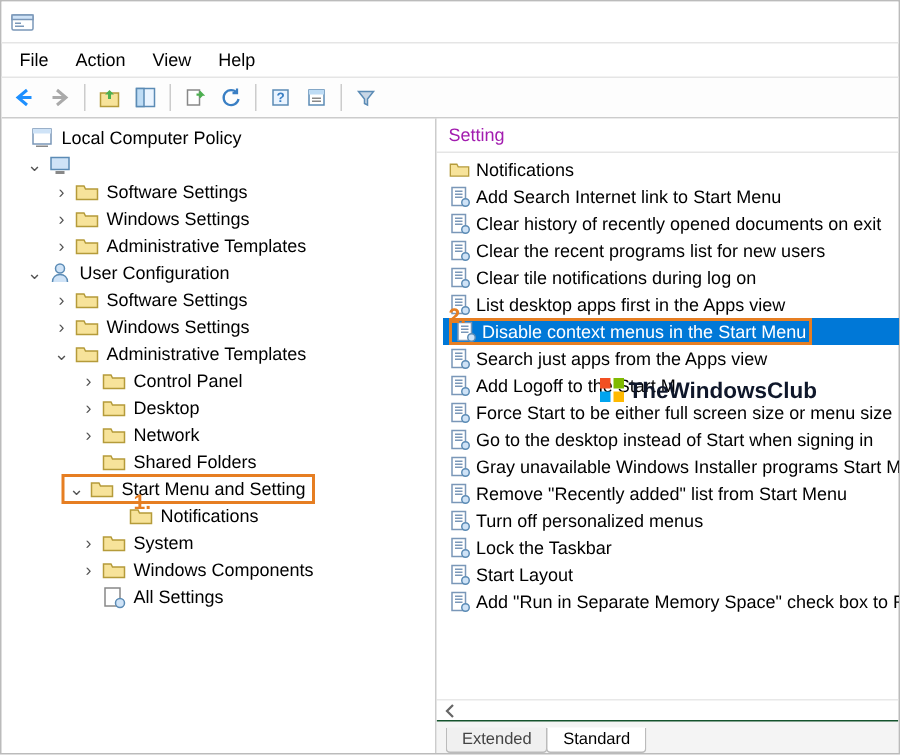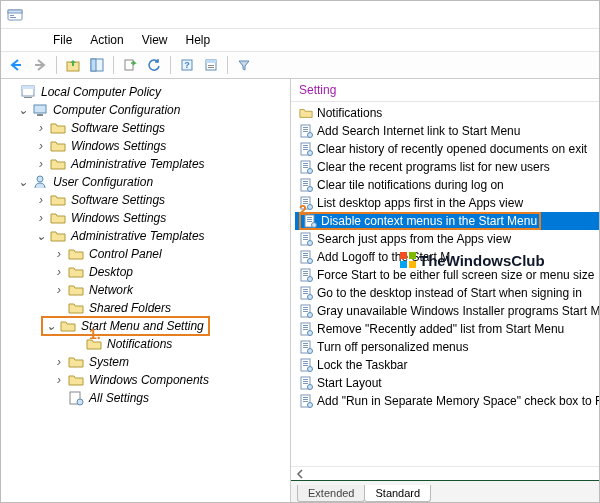--- a/index.html
+++ b/index.html
@@ -23,21 +23,20 @@
     background: #fff;
     border-bottom: 1px solid #e5e5e5;
   }
   .titlebar .icon { width: 16px; height: 16px; margin-right: 6px; }
   .menubar {
     height: 22px;
     display: flex;
     align-items: center;
     padding: 0 4px;
     gap: 2px;
-    margin-left: 40px;
   }
   .menubar span {
     padding: 2px 8px;
     cursor: default;
   }
   .toolbar {
     height: 28px;
     display: flex;
     align-items: center;
     padding: 0 4px;
@@ -101,21 +100,20 @@
     font-size: 11px;
   }
   .tab.inactive { background: #f0f0f0; color: #444; }
   
   .tnode {
     display: flex;
     align-items: center;
     height: 18px;
     gap: 3px;
     padding-right: 4px;
-    font-style: italic;
   }
   .expander {
     width: 12px; height: 12px;
     display: inline-flex; align-items: center; justify-content: center;
     color: #555;
     cursor: default;
   }
   .spacer12 { width: 12px; display: inline-block; }
   .ticon { width: 16px; height: 16px; flex: 0 0 16px; }
   .tlabel { padding: 1px 2px; white-space: nowrap; }
@@ -255,21 +253,20 @@
           </svg></span>
       <span class="tlabel">Local Computer Policy</span>
     </div>
 
     <div class="tnode" style="padding-left:12px">
       <span class="expander">⌄</span>
       <span class="ticon"><svg viewBox="0 0 16 16">
             <rect x="2" y="3" width="12" height="8" fill="#cfe3f7" stroke="#5b8bb5"></rect>
             <rect x="5" y="12" width="6" height="2" fill="#888"></rect>
           </svg></span>
-      <span class="tlabel">Computer Configuration</span>
     </div>
     <div class="tnode" style="padding-left:30px">
         <span class="expander">›</span>
         <span class="ticon"><svg viewBox="0 0 16 16">
             <path d="M1 4h5l1 2h8v7H1z" fill="#f7e39a" stroke="#b59b3a"></path>
           </svg></span>
         <span class="tlabel">Software Settings</span>
       </div>
     <div class="tnode" style="padding-left:30px">
         <span class="expander">›</span>

